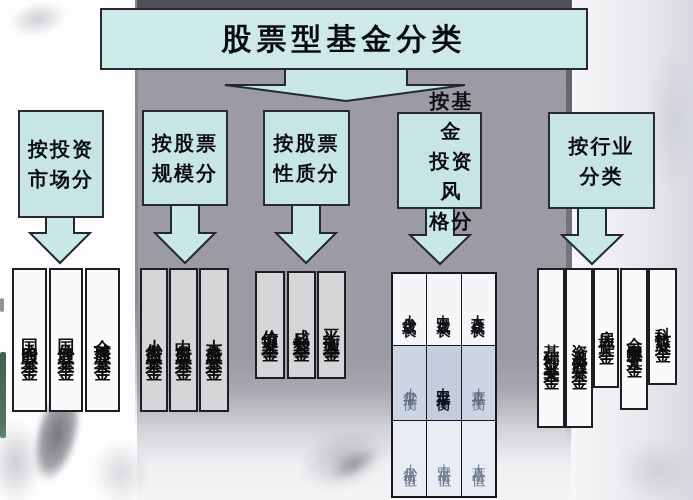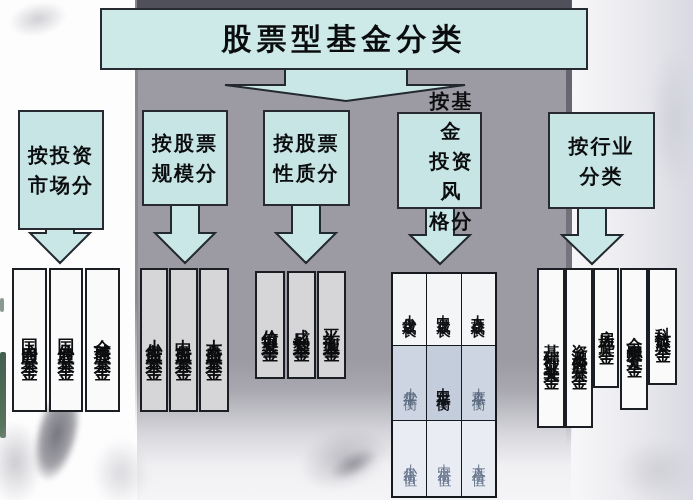--- a/index.html
+++ b/index.html
@@ -45,21 +45,21 @@
   .arrows{left:0;top:0;width:693px;height:500px;pointer-events:none;}
   .arrows polygon{fill:#c9e7e6;stroke:#232930;stroke-width:2;stroke-linejoin:miter;}
 
   
   .title-box{left:100px;top:8px;width:488px;height:62px;background:#cdeae9;border:2px solid #272b31;
      display:flex;align-items:center;justify-content:center;font-size:30px;font-weight:bold;
      letter-spacing:5px;color:#0b0c0e;}
   .cat{background:#c7e5e4;border:2px solid #272b31;display:flex;align-items:center;justify-content:center;
      text-align:center;font-weight:bold;font-size:20px;line-height:30px;letter-spacing:2px;
      white-space:pre-line;color:#0c0d0f;}
-  .cat-market{left:18px;top:110px;width:86px;height:120px;text-align:right;}
+  .cat-market{left:18px;top:110px;width:86px;height:108px;text-align:right;}
   .cat-scale{left:142px;top:110px;width:86px;height:96px;}
   .cat-nature{left:263px;top:110px;width:87px;height:96px;}
   .cat-style{left:397px;top:112px;width:85px;height:97px;padding-left:24px;}
   .cat-industry{left:548px;top:112px;width:107px;height:97px;}
 
   
   .vbox{border:2px solid #1b1f24;writing-mode:vertical-rl;text-orientation:upright;
      display:flex;align-items:center;justify-content:center;font-weight:bold;color:#0c0d0f;
      font-size:17px;letter-spacing:5px;}
   .vbox.white{background:#fafafa;}

